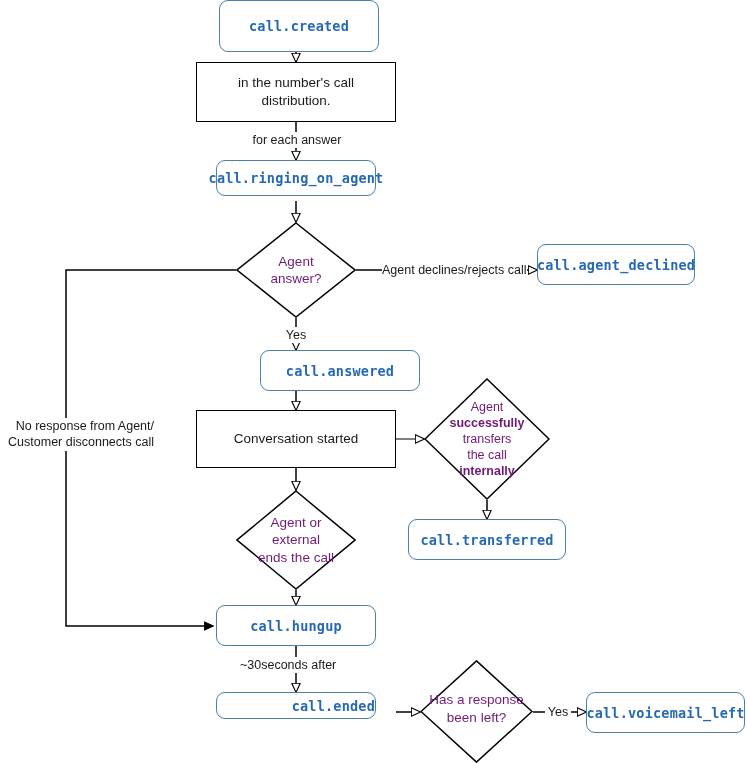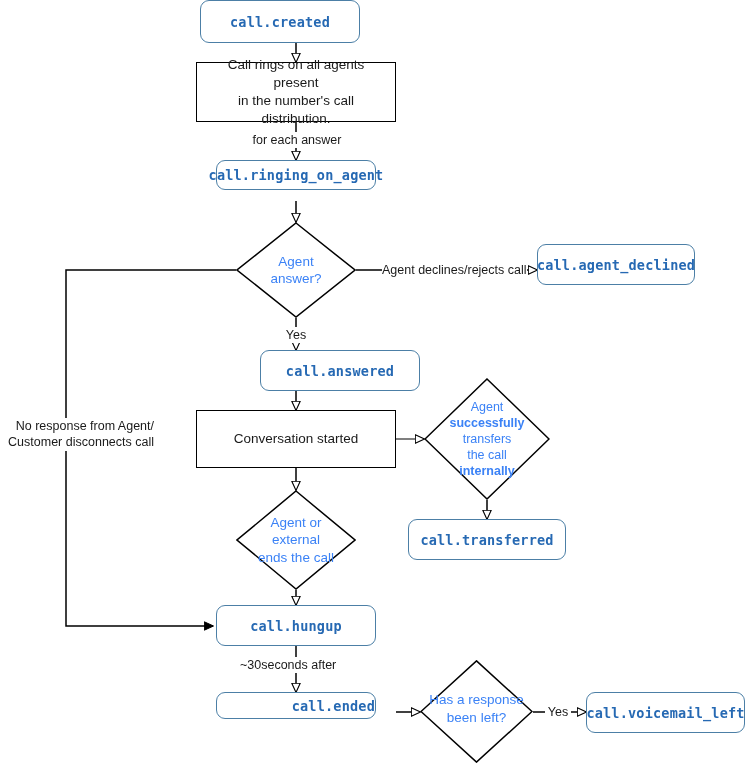--- a/index.html
+++ b/index.html
@@ -62,21 +62,21 @@
     left: 0;
     top: 0;
     width: 100%;
     height: 100%;
   }
   .diamond .dtext {
     position: relative;
     z-index: 2;
     font-size: 13.5px;
     line-height: 1.28;
-    color: #3b82f6;
+    color: #701a75;
     white-space: nowrap;
   }
   
   .elabel {
     position: absolute;
     font-size: 12.5px;
     color: #1a1a1a;
     line-height: 1.3;
     background: #ffffff;
     white-space: nowrap;
@@ -125,32 +125,31 @@
 
       <path d="M296,646 L296,692" marker-end="url(#hollowArrow)"></path>
 
       <path d="M396,712 L420,712" marker-end="url(#hollowArrow)"></path>
 
       <path d="M533,712 L545,712"></path>
       <path d="M571,712 L586,712" marker-end="url(#hollowArrow)"></path>
     </g>
   </svg>
 
-  <div class="node evt" style="left:200px; top:0px; width:160px; height:43px;">
+  <div class="node evt" style="left:219px; top:0px; width:160px; height:52px;">
     <span>call.created</span>
   </div>
 
   <div class="node rect" style="left:196px; top:62px; width:200px; height:60px; flex-direction:column;">
-    <span>Call rings on all agents present</span>
     <span>in the number's call distribution.</span>
   </div>
 
   <div class="elabel" style="left:252px; top:132px; width:90px;">for each answer</div>
 
-  <div class="node evt" style="left:216px; top:160px; width:160px; height:30px;">
+  <div class="node evt" style="left:216px; top:160px; width:160px; height:36px;">
     <span>call.ringing_on_agent</span>
   </div>
 
   <div class="node diamond" style="left:236px; top:222px; width:120px; height:96px;">
     <svg class="dshape" viewBox="0 0 120 96" preserveAspectRatio="none">
       <polygon points="60,1 119,48 60,95 1,48" fill="#ffffff" stroke="#000000" stroke-width="1.5" vector-effect="non-scaling-stroke"></polygon>
     </svg>
     <div class="dtext">
       <div>Agent</div>
       <div>answer?</div>

